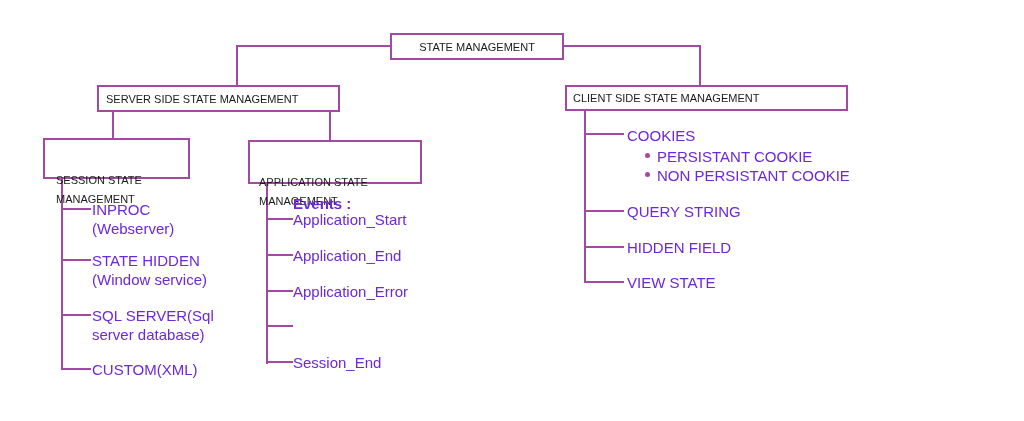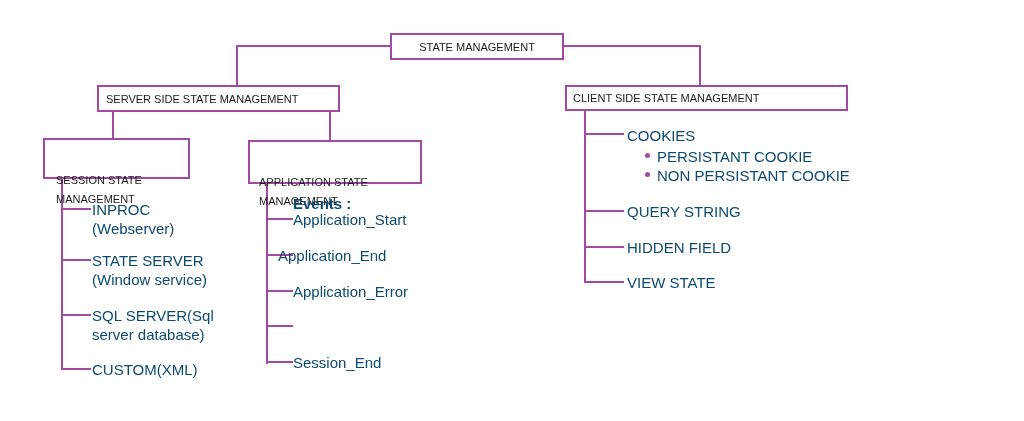--- a/index.html
+++ b/index.html
@@ -7,21 +7,21 @@
     position:relative;width:1024px;height:421px;background:#ffffff;overflow:hidden;
     font-family:"Liberation Sans",sans-serif;color:#1a1a1a;
   }
   .box{
     position:absolute;border:2px solid #A349A4;background:#ffffff;
     font-size:11px;color:#1a1a1a;box-sizing:border-box;white-space:pre-line;
   }
   .one{display:flex;align-items:center;}
   .two{line-height:19px;padding-top:12px;}
   .lbl{
-    position:absolute;font-size:15px;line-height:19px;color:#0c4a6e;white-space:pre-line;
+    position:absolute;font-size:15px;line-height:19px;color:#6d28d9;white-space:pre-line;
   }
   .hline,.vline{position:absolute;background:#A349A4;}
   .hline{height:2px;}
   .vline{width:2px;}
   .dot{position:absolute;width:5px;height:5px;border-radius:50%;background:#A349A4;}
 </style>
 </head>
 <body>
 
 <div class="canvas">
@@ -70,29 +70,29 @@
 MANAGEMENT</span>
   </div>
 
   <div class="box two" style="left:248px;top:140px;width:174px;height:44px;padding-left:9px;">
     <span>APPLICATION STATE
 MANAGEMENT</span>
   </div>
 
   <div class="lbl" style="left:92px;top:200px;">INPROC
 (Webserver)</div>
-  <div class="lbl" style="left:92px;top:251px;">STATE SERVER
+  <div class="lbl" style="left:92px;top:251px;">STATE HIDDEN
 (Window service)</div>
   <div class="lbl" style="left:92px;top:306px;">SQL SERVER(Sql
 server database)</div>
   <div class="lbl" style="left:92px;top:360px;">CUSTOM(XML)</div>
 
   <div class="lbl" style="left:293px;top:194px;font-weight:bold;">Events :</div>
   <div class="lbl" style="left:293px;top:210px;">Application_Start</div>
-  <div class="lbl" style="left:278px;top:246px;">Application_End</div>
+  <div class="lbl" style="left:293px;top:246px;">Application_End</div>
   <div class="lbl" style="left:293px;top:282px;">Application_Error</div>
   <div class="lbl" style="left:293px;top:353px;">Session_End</div>
 
   <div class="lbl" style="left:627px;top:126px;">COOKIES</div>
 
   <div class="dot" style="left:645px;top:153px;"></div>
   <div class="lbl" style="left:657px;top:147px;">PERSISTANT COOKIE</div>
 
   <div class="dot" style="left:645px;top:172px;"></div>
   <div class="lbl" style="left:657px;top:166px;">NON PERSISTANT COOKIE</div>

